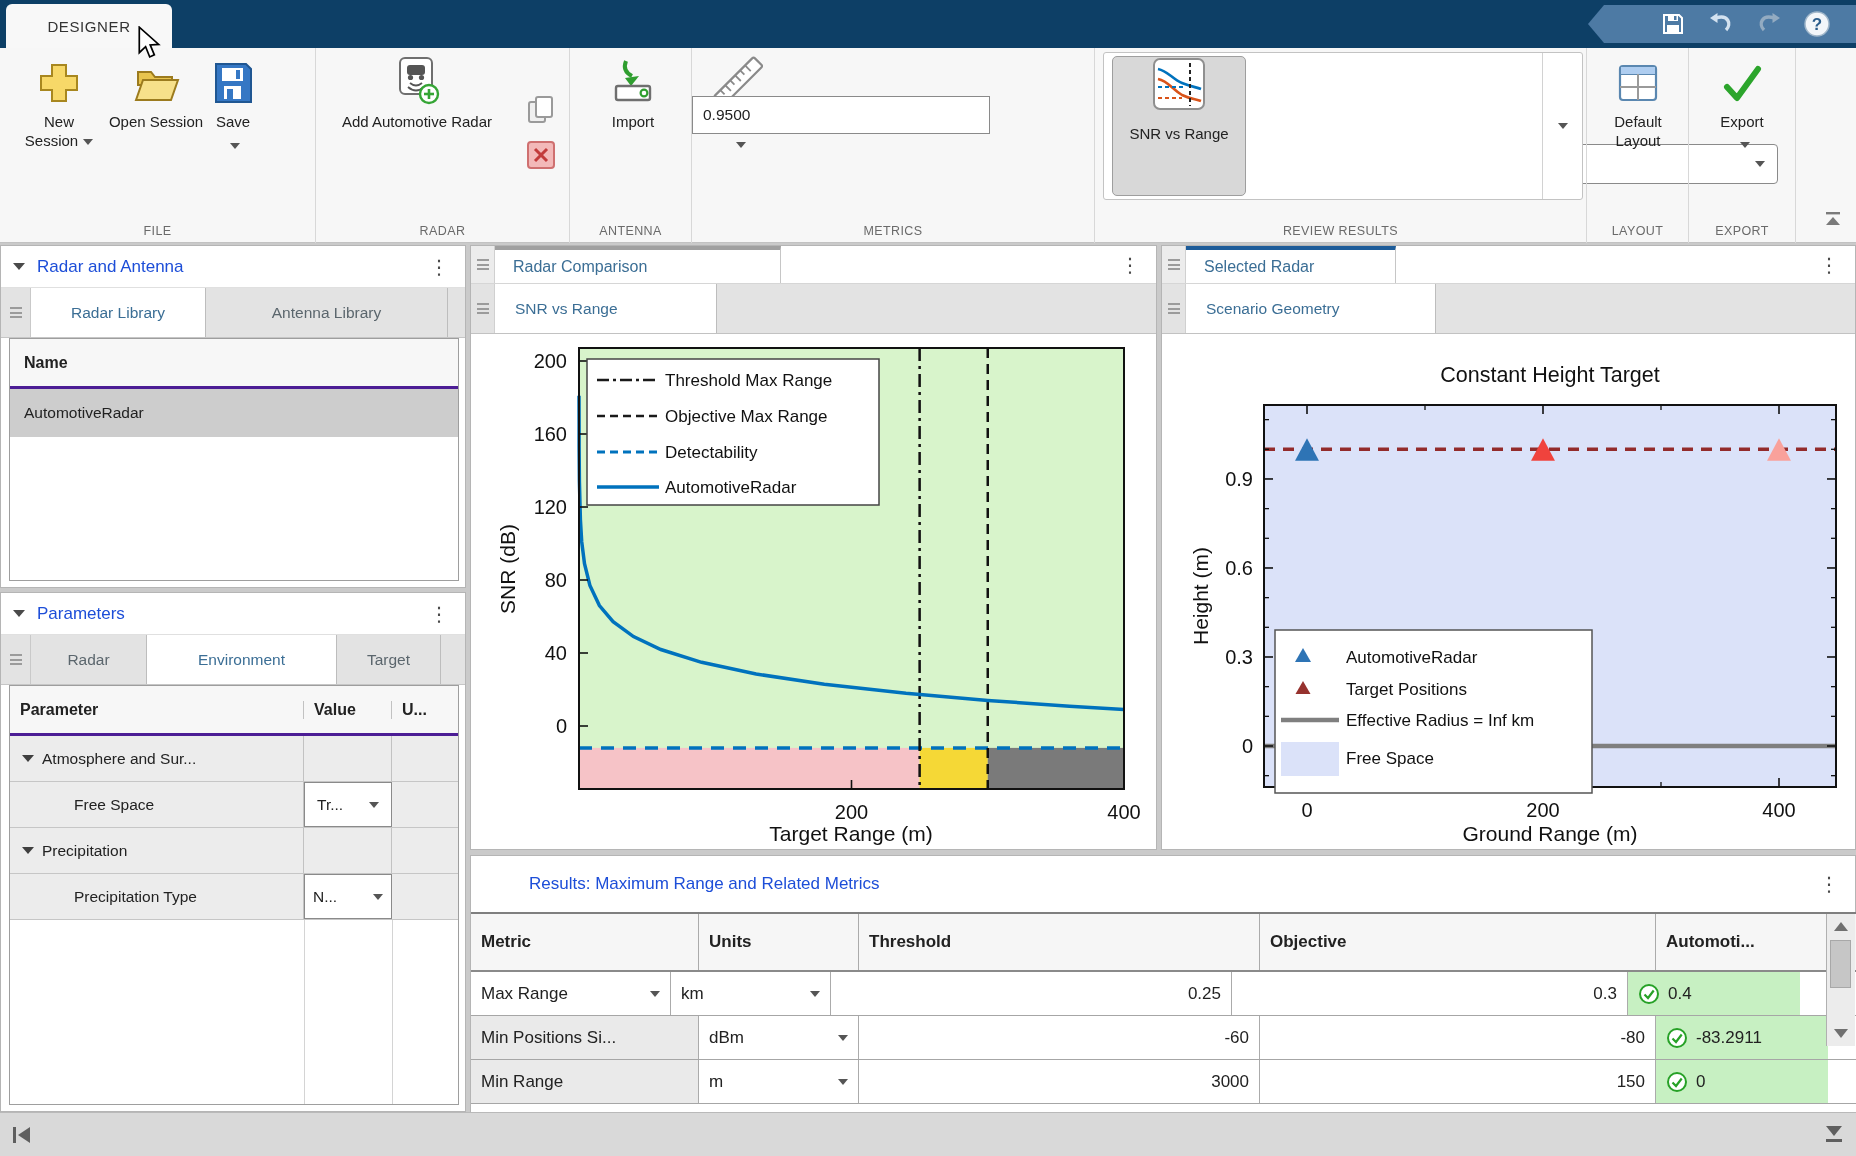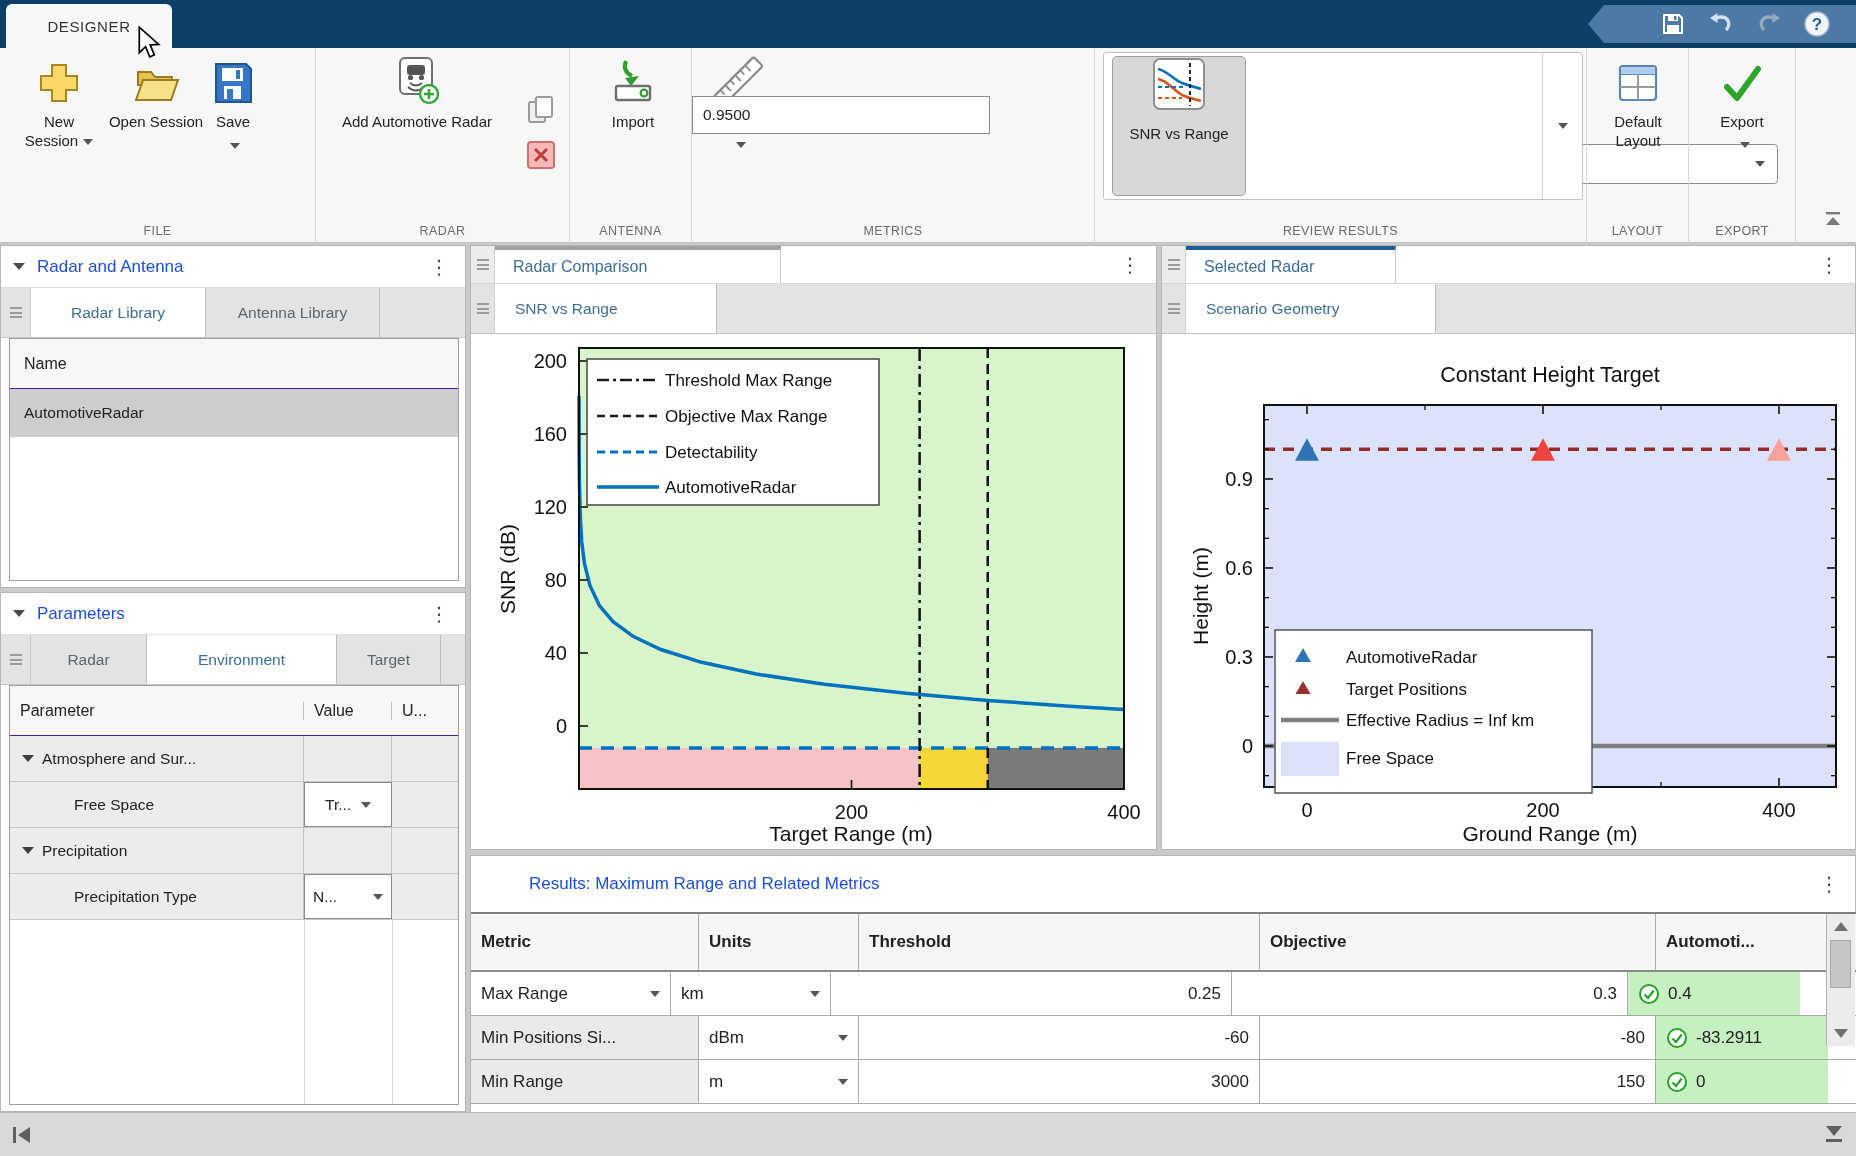--- a/index.html
+++ b/index.html
@@ -51,21 +51,21 @@
   .dots{position:absolute;right:16px;top:50%;transform:translateY(-50%);font-size:20px;color:#4a4a4a;cursor:pointer;line-height:1}
   .tabstrip{position:relative;height:50px;background:#e3e3e3;border-bottom:1px solid #c6c6c6;display:flex}
   .gripzone{width:30px;height:100%;border-right:1px solid #c9c9c9;display:flex;align-items:center;justify-content:center}
   .grip i{display:block;width:12px;height:2px;background:#9b9b9b;margin:2.5px auto}
   .ltab{height:100%;display:flex;align-items:center;justify-content:center;font-size:15.5px;color:#5b666d;
     border-right:1px solid #bdbdbd;cursor:pointer;padding:0 10px}
   .ltab.active{background:#fff;color:#3b6e95}
 
   
   .ttable{position:absolute;left:8px;width:450px;background:#fff;border:1px solid #9e9e9e}
-  .thead{background:#f7f7f7;border-bottom:1px solid #4c1d95;font-weight:normal;font-size:16px;display:flex;align-items:center}
+  .thead{background:#f7f7f7;border-bottom:3px solid #4c1d95;font-weight:bold;font-size:16px;display:flex;align-items:center}
   .trow{display:flex;align-items:center;font-size:15.5px}
   .selrow{background:#cdcdcd}
   .pgrid-col{border-right:1px solid #c2c2c2}
 
   
   .dochead{position:relative;height:38px;background:#fff;border-bottom:1px solid #d6d6d6;display:flex}
   .dgrip{width:24px;background:#ececec;border-right:1px solid #d0d0d0;display:flex;align-items:center;justify-content:center}
   .doctab{background:#fff;display:flex;align-items:center;padding:0 18px;font-size:16px;color:#3b6e95;
     border-right:1px solid #c6c6c6;cursor:pointer}
   .subtabs{position:relative;height:50px;background:#e3e3e3;border-bottom:1px solid #c2c2c2;display:flex}
@@ -320,21 +320,21 @@
       <div class="gripzone">
           <span class="grip">
             <i></i>
             <i></i>
             <i></i>
           </span>
         </div>
       <div class="ltab active" style="width:175px">
           <span>Radar Library</span>
         </div>
-      <div class="ltab" style="width:174px">
+      <div class="ltab" style="width:242px">
           <span>Antenna Library</span>
         </div>
     </div>
     <div class="ttable" style="top:92px;height:243px">
       <div class="thead" style="height:50px;padding-left:14px">Name</div>
       <div class="trow selrow" style="height:48px;padding-left:14px">
         <span>AutomotiveRadar</span>
       </div>
     </div>
   </div>
@@ -377,21 +377,21 @@
           <span>Atmosphere and Sur...</span>
         </div>
         <div class="pgrid-col" style="width:88px;height:100%"></div>
           <div style="width:66px;height:100%"></div>
       </div>
 
       <div class="trow" style="height:46px;background:#ececec;border-bottom:1px solid #c6c6c6">
         <div class="pgrid-col" style="width:294px;height:100%;display:flex;align-items:center;padding-left:64px">
           <span>Free Space</span>
         </div>
-        <div class="pgrid-col" style="width:88px;height:100%;background:#fff;display:flex;align-items:center;justify-content:space-between;padding:0 20px;border:1px solid #8a8a8a">
+        <div class="pgrid-col" style="width:88px;height:100%;background:#fff;display:flex;align-items:center;justify-content:space-between;padding:0 12px;border:1px solid #8a8a8a">
           <span>Tr...</span>
           <span class="dd" style="margin-left:0"></span>
         </div>
         <div style="width:66px;height:100%"></div>
       </div>
 
       <div class="trow" style="height:46px;background:#ececec;border-bottom:1px solid #c6c6c6">
         <div class="pgrid-col" style="width:294px;height:100%;display:flex;align-items:center">
           <span class="caret" style="border-top-color:#3f3f3f;margin:0 8px 0 12px"></span>
           <span>Precipitation</span>

